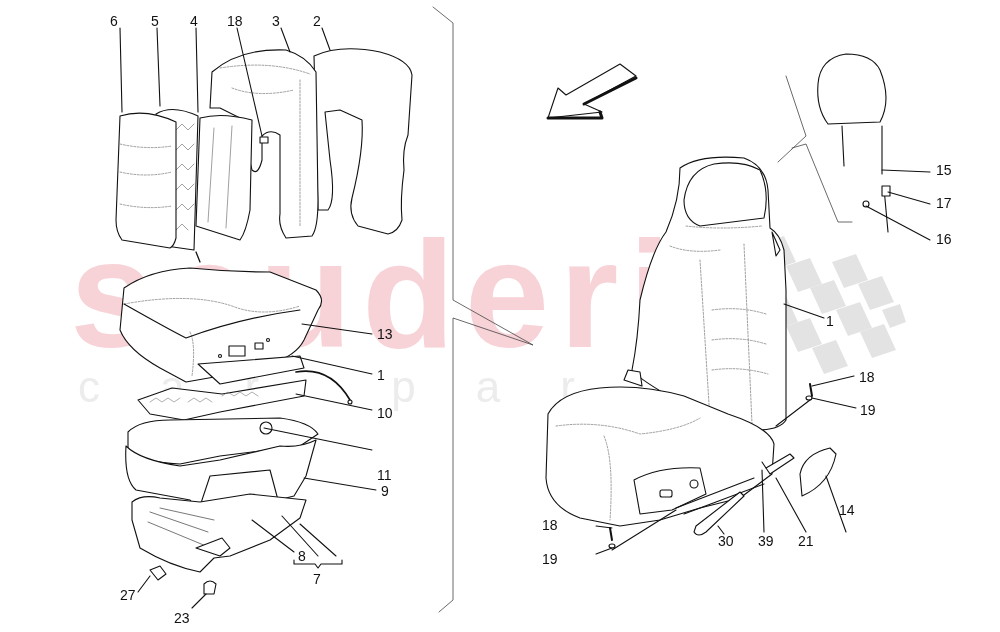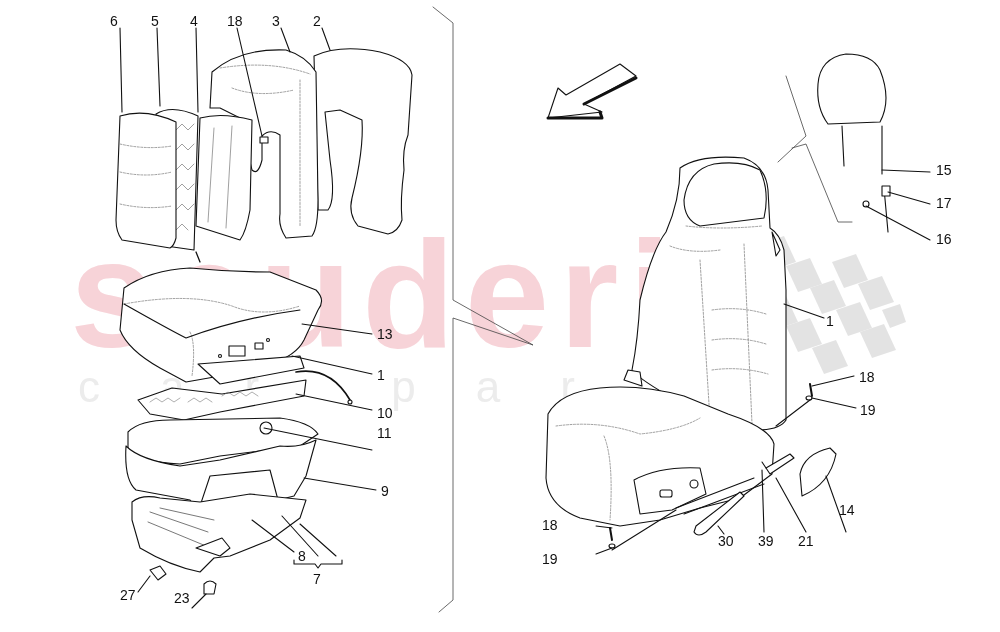--- a/index.html
+++ b/index.html
@@ -140,26 +140,26 @@
 
   <span class="lbl" style="left:110px;top:14px">6</span>
   <span class="lbl" style="left:151px;top:14px">5</span>
   <span class="lbl" style="left:190px;top:14px">4</span>
   <span class="lbl" style="left:227px;top:14px">18</span>
   <span class="lbl" style="left:272px;top:14px">3</span>
   <span class="lbl" style="left:313px;top:14px">2</span>
   <span class="lbl" style="left:377px;top:327px">13</span>
   <span class="lbl" style="left:377px;top:368px">1</span>
   <span class="lbl" style="left:377px;top:406px">10</span>
-  <span class="lbl" style="left:377px;top:426px">11</span>
+  <span class="lbl" style="left:377px;top:468px">11</span>
   <span class="lbl" style="left:381px;top:484px">9</span>
   <span class="lbl" style="left:298px;top:549px">8</span>
   <span class="lbl" style="left:313px;top:572px">7</span>
   <span class="lbl" style="left:120px;top:588px">27</span>
-  <span class="lbl" style="left:174px;top:591px">23</span>
+  <span class="lbl" style="left:174px;top:611px">23</span>
 
   <span class="lbl" style="left:936px;top:163px">15</span>
   <span class="lbl" style="left:936px;top:196px">17</span>
   <span class="lbl" style="left:936px;top:232px">16</span>
   <span class="lbl" style="left:826px;top:314px">1</span>
   <span class="lbl" style="left:859px;top:370px">18</span>
   <span class="lbl" style="left:860px;top:403px">19</span>
   <span class="lbl" style="left:542px;top:518px">18</span>
   <span class="lbl" style="left:542px;top:552px">19</span>
   <span class="lbl" style="left:718px;top:534px">30</span>

